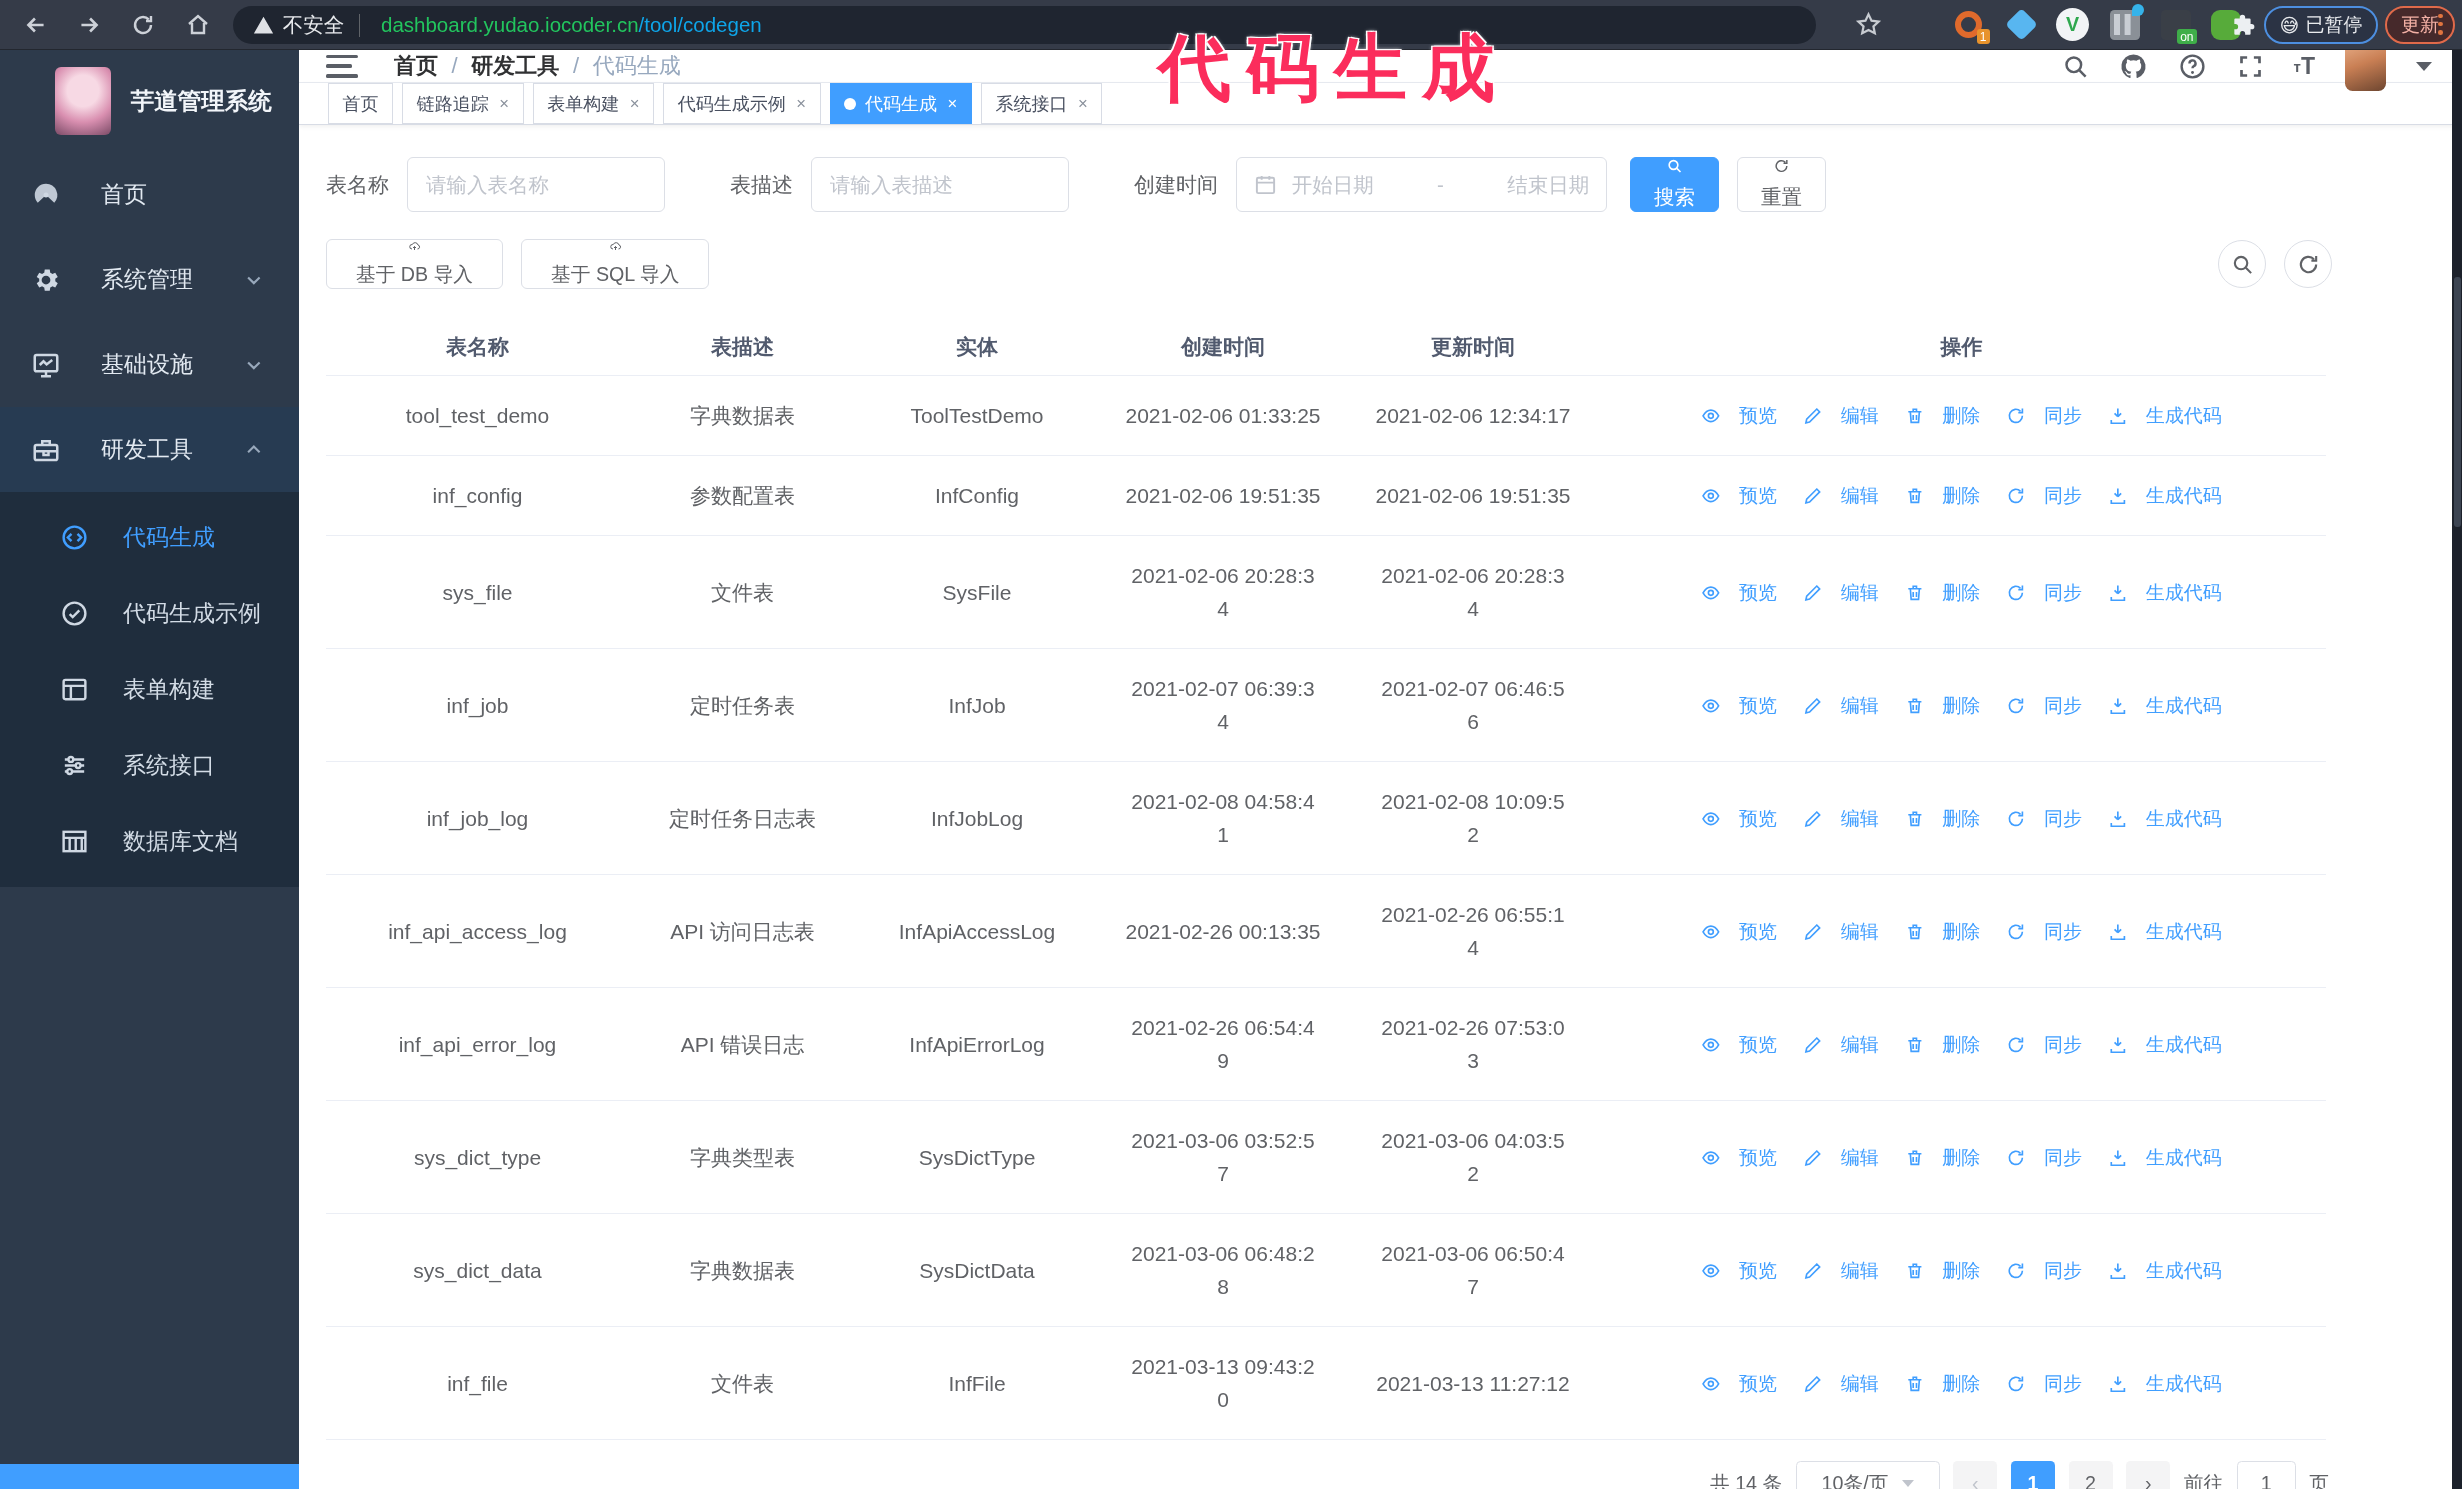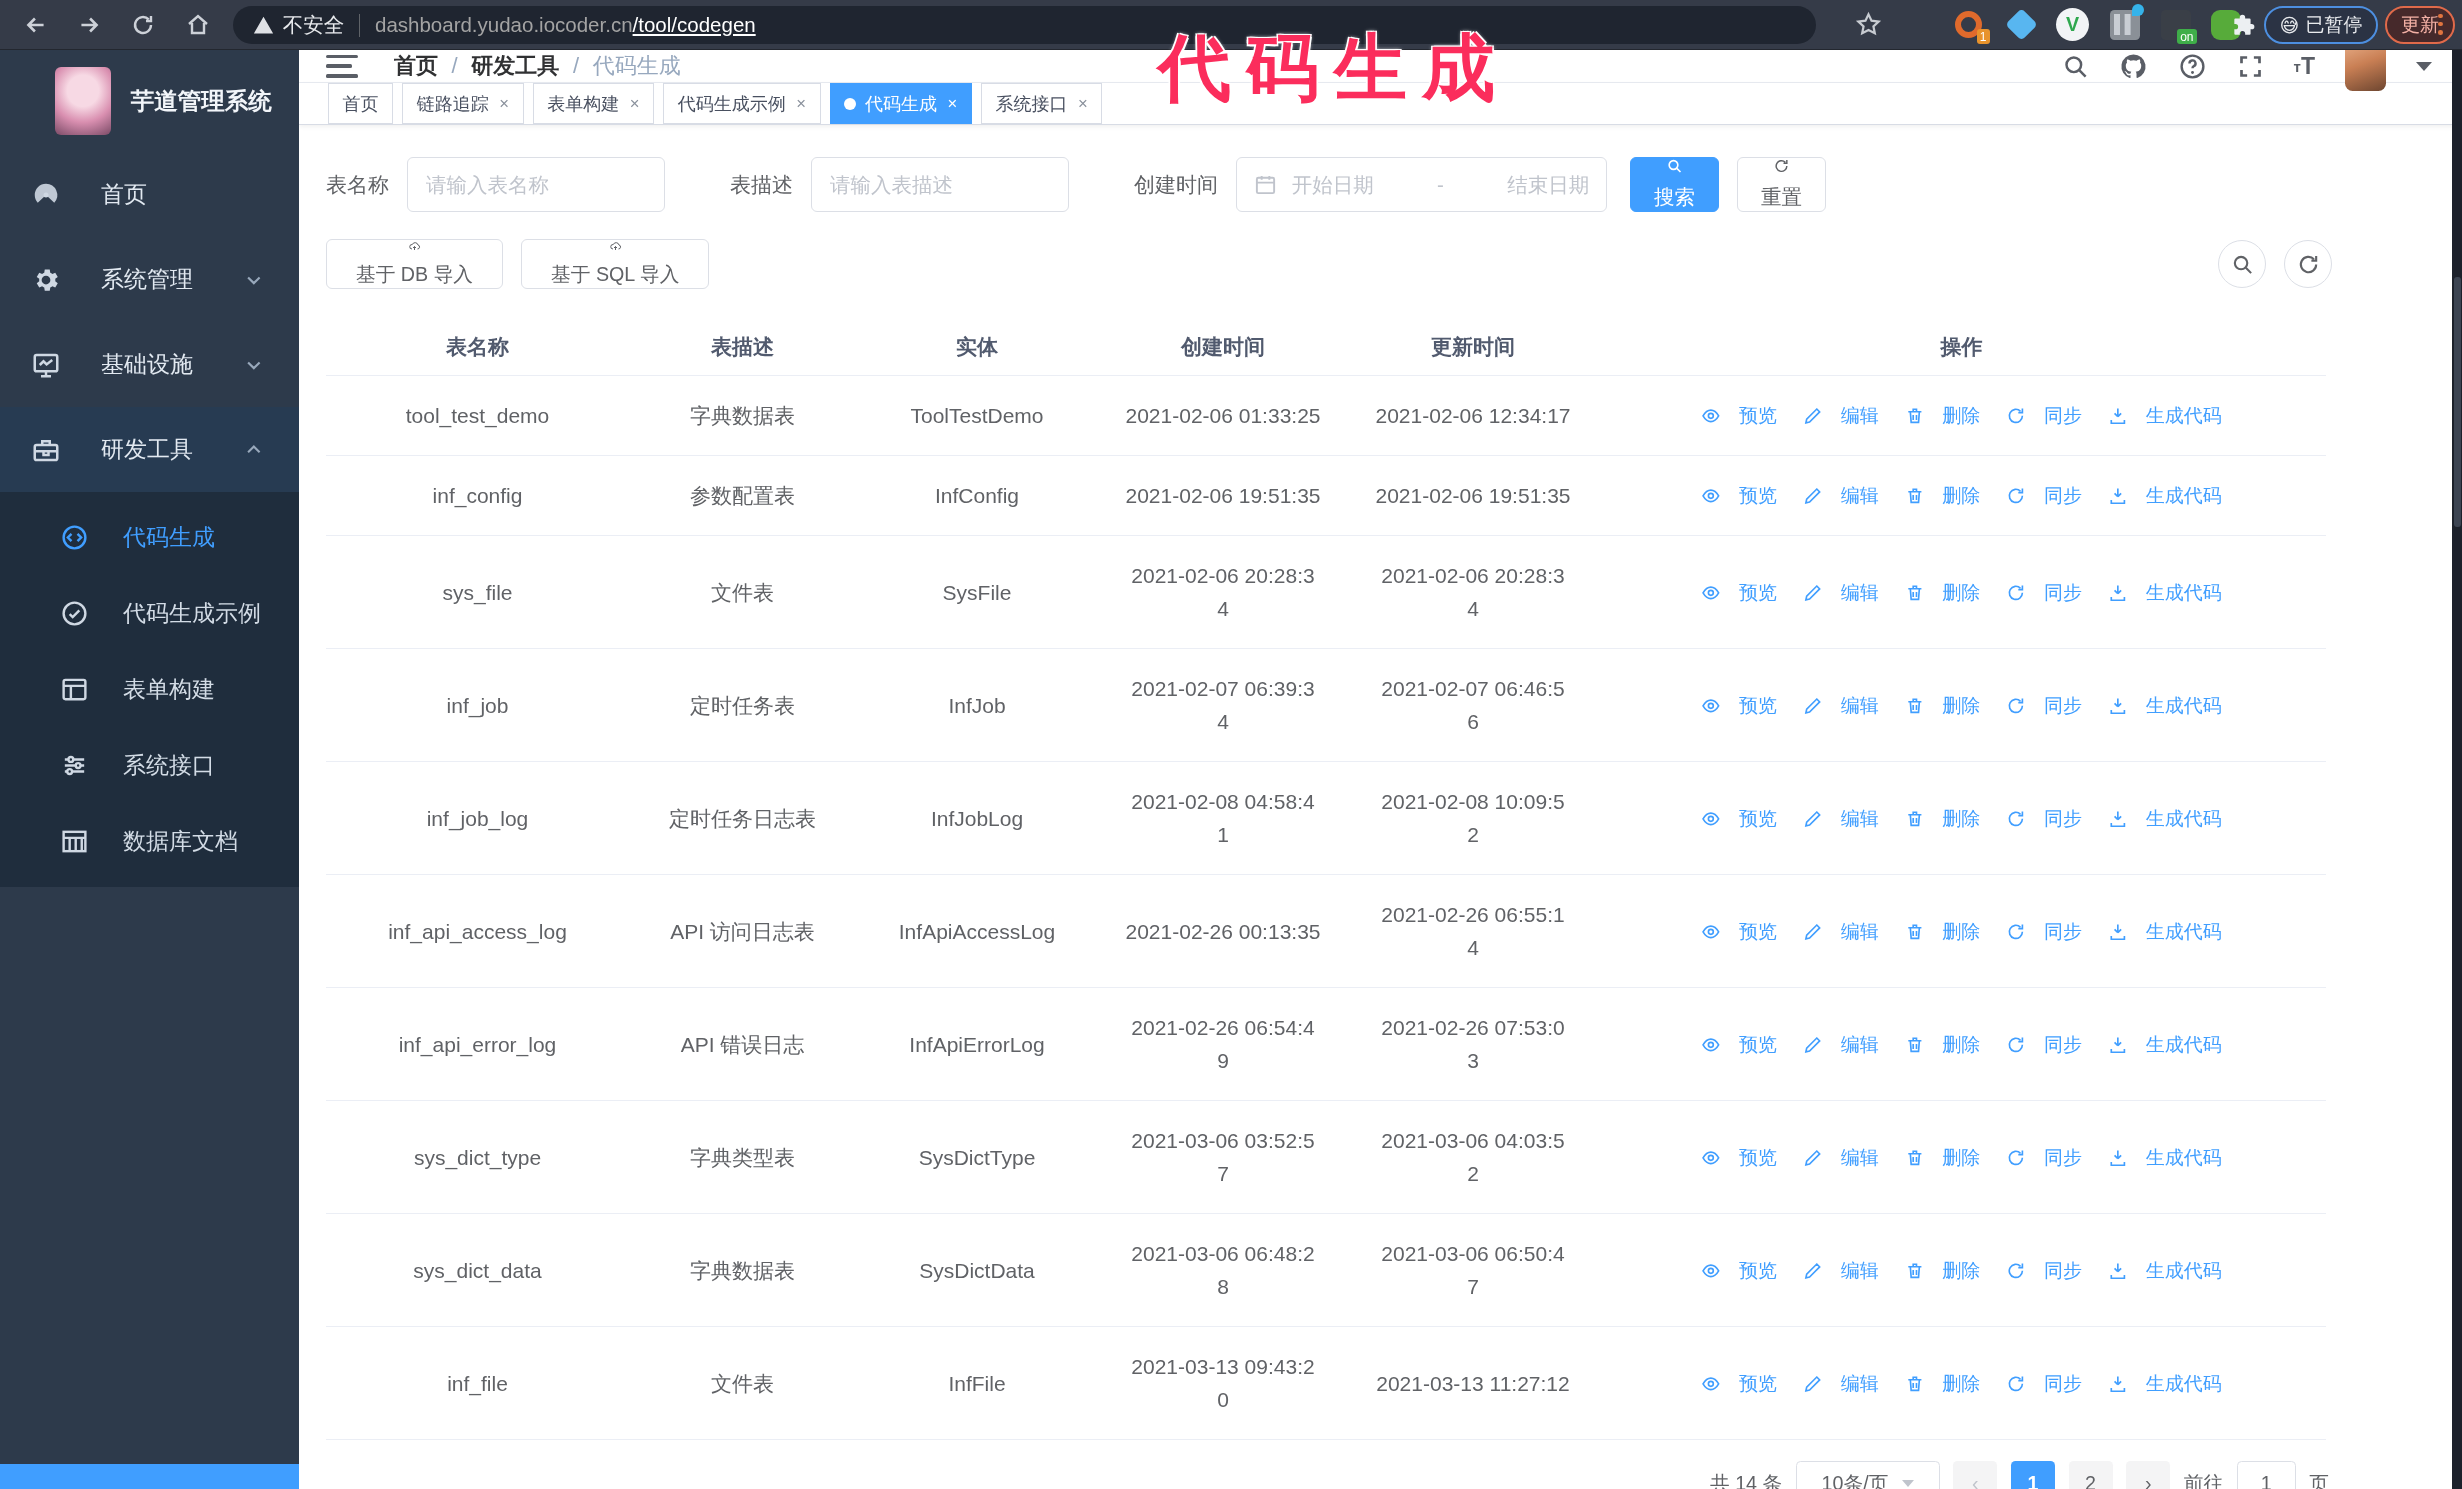--- a/index.html
+++ b/index.html
@@ -10,22 +10,22 @@
   
   .browser-bar { position:absolute; left:0; top:0; width:2462px; height:50px;
     background:#353b48; border-bottom:1.5px solid #23272f; z-index:5; }
   .nav-ico { position:absolute; top:9px; width:32px; height:32px; color:#cdd1d8;
     display:flex; align-items:center; justify-content:center; }
   .url-pill { position:absolute; left:233px; top:6px; width:1583px; height:38px;
     background:#1f2530; border-radius:19px; display:flex; align-items:center;
     padding:0 19.7px; color:#e8eaed; font-size:20.5px; }
   .url-pill .warn { color:#dfe1e5; margin-right:9px; display:flex; }
   .url-pill .sep { width:0.8px; height:23px; background:#5f6368; margin:0 15px; }
-  .url-domain { color:#a3a3a3; }
-  .url-path { color:#ffffff;text-decoration:underline; }
+  .url-domain { color:#22c55e;margin-left:6px; }
+  .url-path { color:#0ea5e9; }
   .star { position:absolute; left:1855px; top:10.6px; color:#c7cbd1; }
   .ext { position:absolute; top:8.3px; width:33px; height:33px; border-radius:7.6px;
     display:flex; align-items:center; justify-content:center; font-size:15px; }
   .badge { position:absolute; right:-4.5px; bottom:-3px; font-size:12px; line-height:1;
     padding:1.5px 3px; border-radius:3px; color:#fff; }
   .pill { position:absolute; top:6px; height:38px; border-radius:19px;
     display:flex; align-items:center; justify-content:center; font-size:19px; }
   .pill-paused { left:2264px; width:114px; border:2.3px solid #4d8fe0; background:#2b3344; color:#e8eaed; gap:6px; }
   .pill-update { left:2385px; width:70px; border:2.3px solid #e06a4a; background:#46292b; color:#f3b0a5; }
   .kebab { position:absolute; left:2438px; top:13.6px; display:flex; flex-direction:column; gap:3.8px; }

